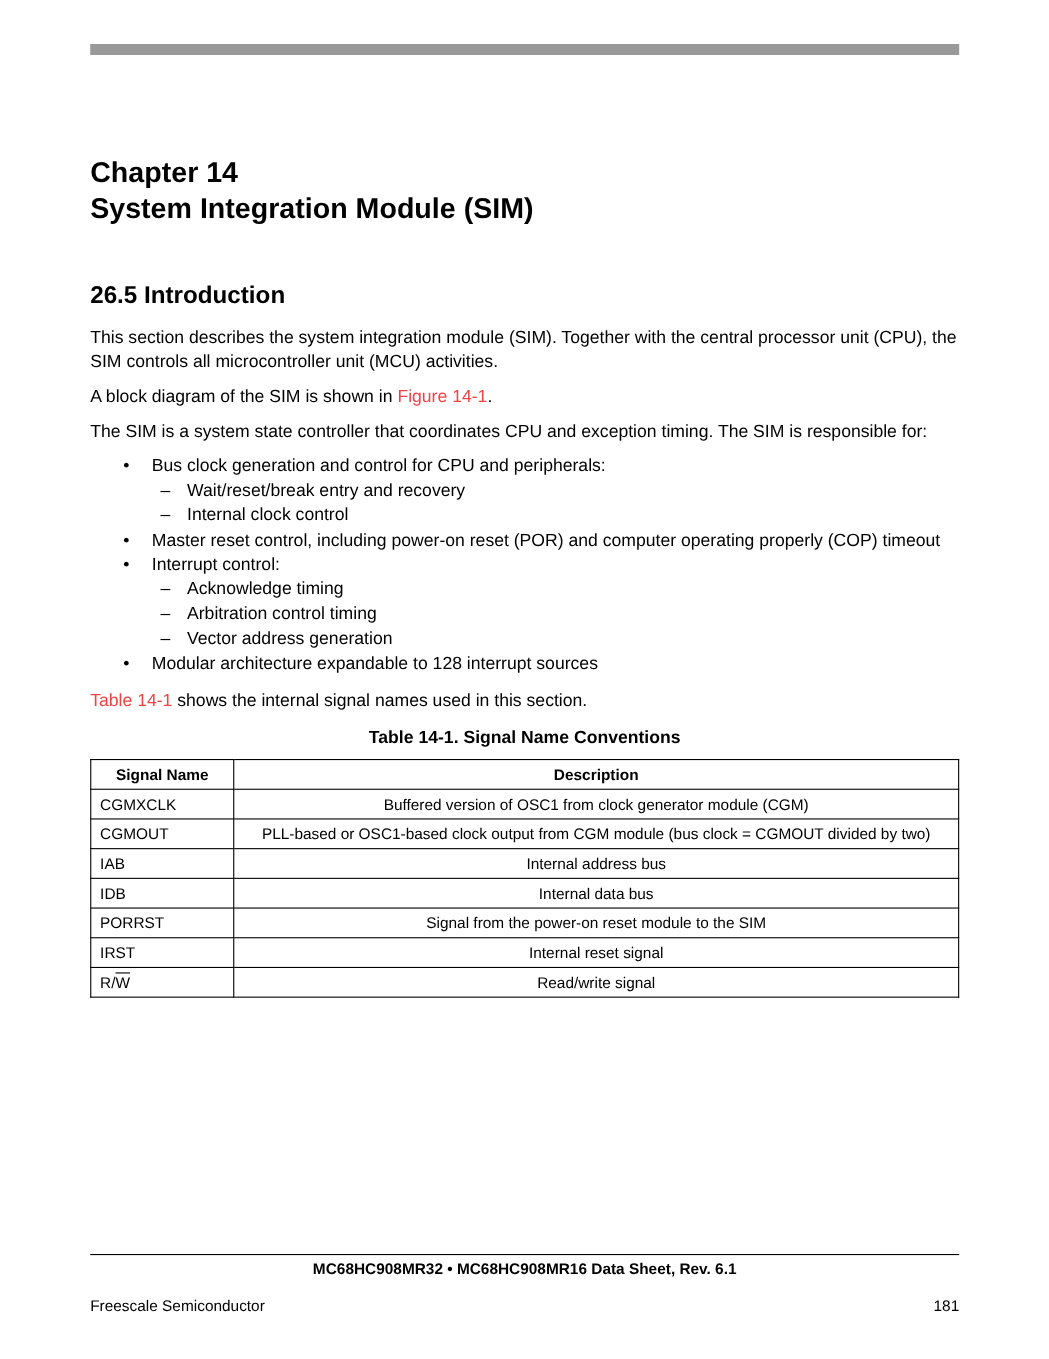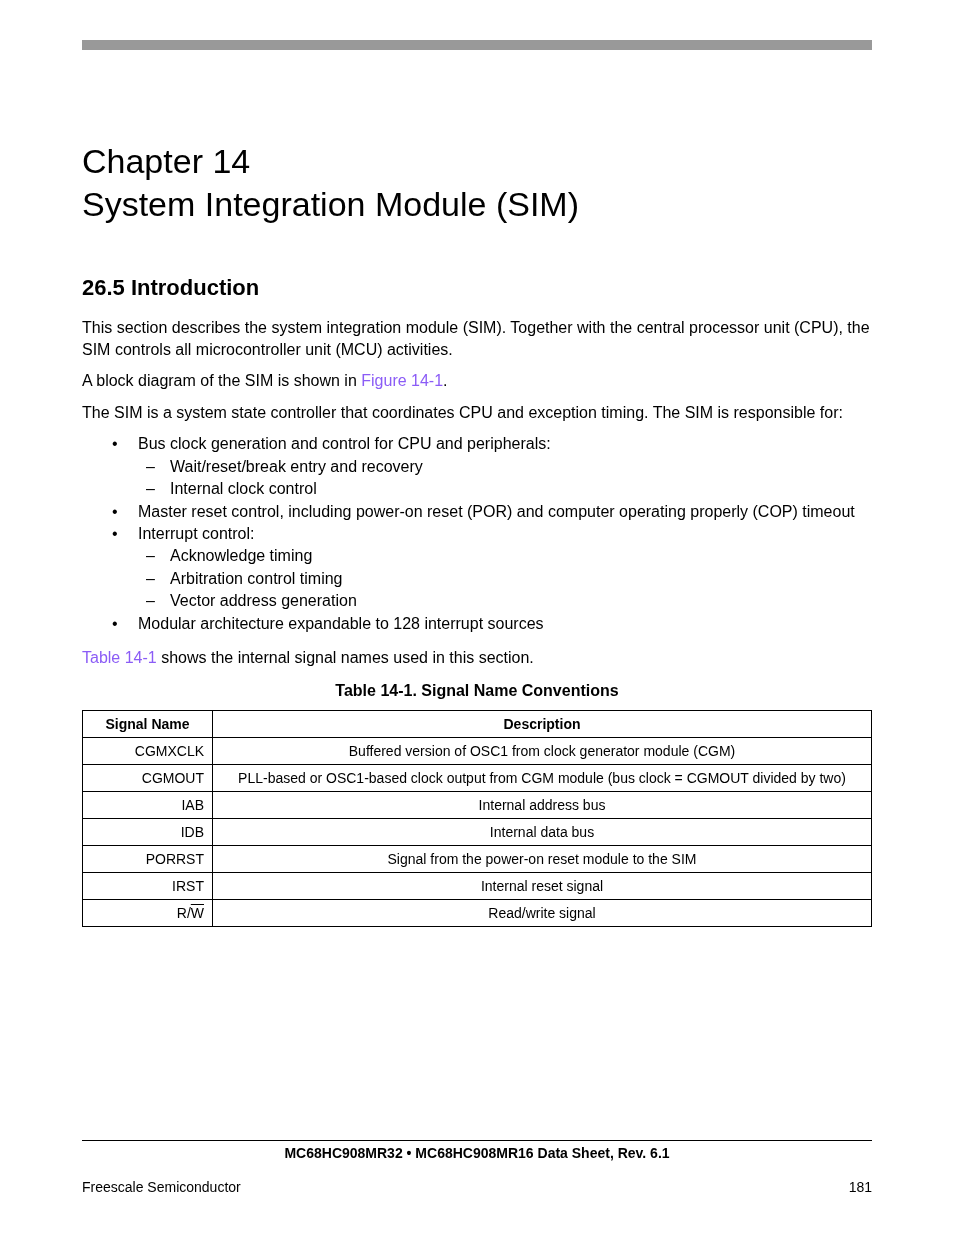--- a/index.html
+++ b/index.html
@@ -11,36 +11,36 @@
     position: relative;
     padding: 40px 82px 0 82px;
     color: #000;
   }
   .top-bar {
     height: 10px;
     background: #999;
     margin-bottom: 90px;
   }
   .chapter-heading {
-    font-size: 34px;
-    font-weight: normal;
+    font-size: 26px;
+    font-weight: bold;
     line-height: 1.25;
     margin-bottom: 50px;
   }
   .section-heading {
     font-size: 22px;
     font-weight: bold;
     margin-bottom: 16px;
   }
   .body-text {
     font-size: 16px;
     line-height: 1.35;
     margin-bottom: 10px;
   }
-  .link { color: #8b5cf6; text-align: center; }
+  .link { color: #ef4444; text-align: center; }
   ul.outer {
     list-style: none;
     margin: 6px 0 12px 0;
   }
   ul.outer > li {
     font-size: 16px;
     line-height: 1.4;
     padding-left: 56px;
     position: relative;
   }
@@ -81,21 +81,21 @@
     border: 1px solid #000;
     padding: 5px 8px;
     text-align: center;
     vertical-align: middle;
   }
   table.signal-table th {
     font-weight: bold;
     text-align: center;
   }
   table.signal-table td.col-signal {
-    text-align: right;
+    text-align: left;
     width: 130px;
     margin-top: 20px;
   }
   .overline { text-decoration: overline; }
   .footer {
     position: absolute;
     bottom: 40px;
     left: 82px;
     right: 82px;
   }

